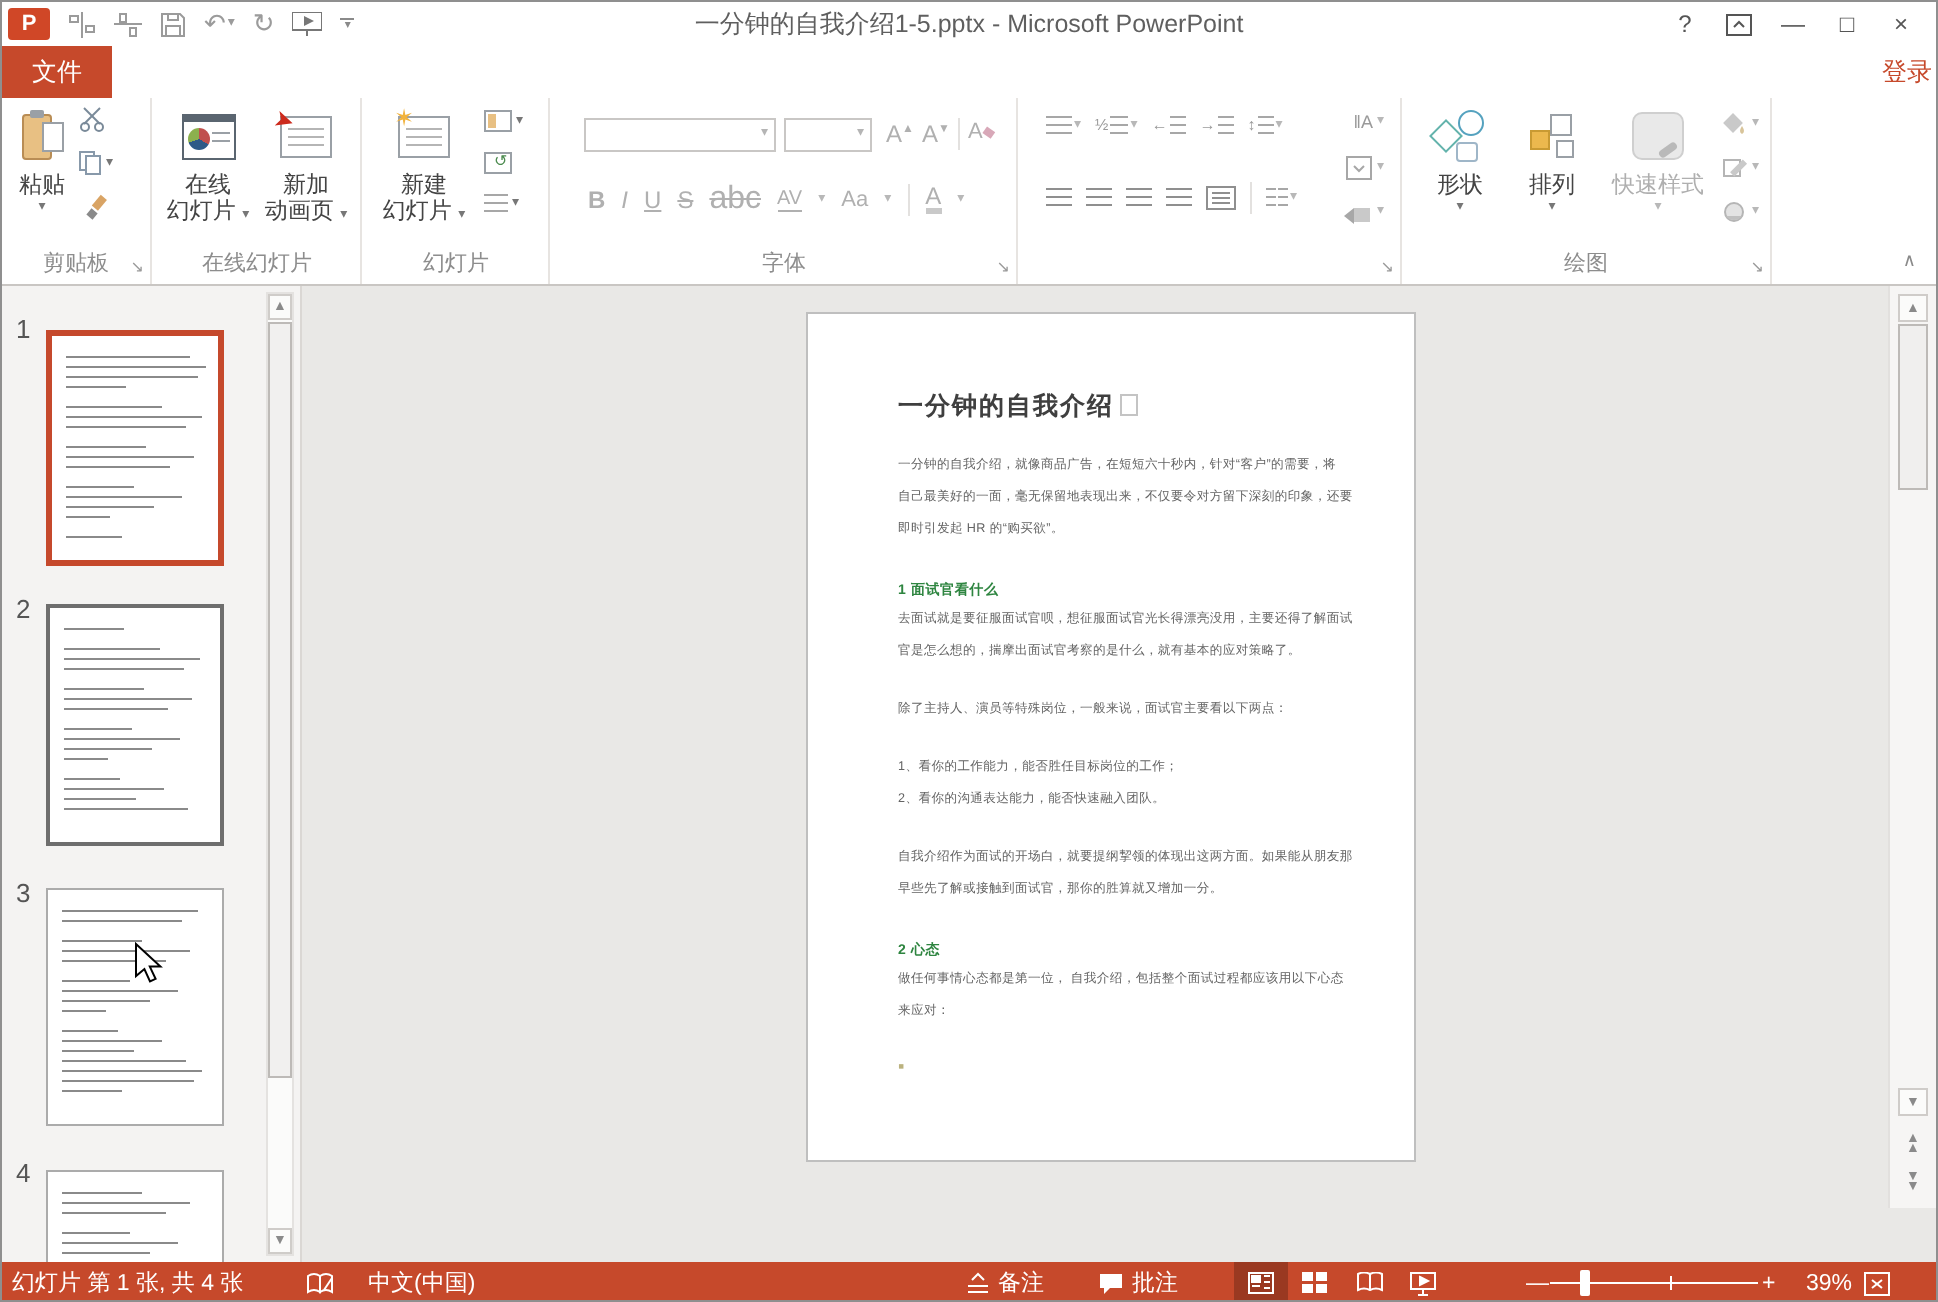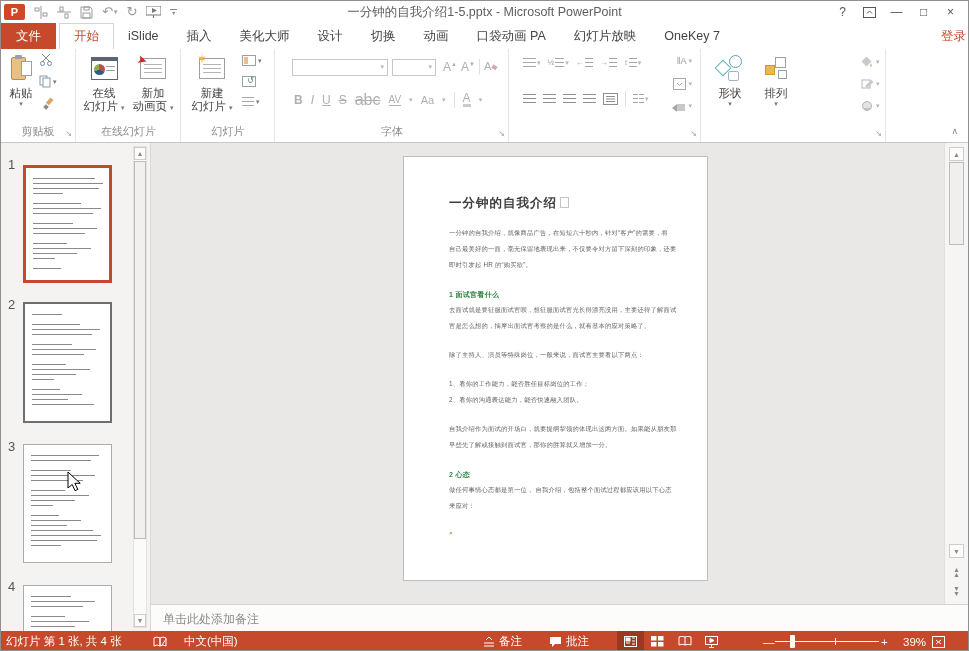--- a/index.html
+++ b/index.html
@@ -201,32 +201,20 @@
           </svg>
       </span>
       <span class="wbtn">—</span>
       <span class="wbtn">□</span>
       <span class="wbtn">×</span>
     </div>
   </div>
 
   <div class="tabbar">
     <div class="tab-file">文件</div>
-    <div id="tabs-items" style="display:flex;">
-        <div class="tab active">开始</div>
-        <div class="tab">iSlide</div>
-        <div class="tab">插入</div>
-        <div class="tab">美化大师</div>
-        <div class="tab">设计</div>
-        <div class="tab">切换</div>
-        <div class="tab">动画</div>
-        <div class="tab">口袋动画 PA</div>
-        <div class="tab">幻灯片放映</div>
-        <div class="tab">OneKey 7</div>
-      </div>
   </div>
   <div class="signin">登录</div>
 
   <div class="ribbon">
 
     <div class="rgroup" style="left:0;width:75px">
       <div class="bigbtn" style="left:2px;width:36px">
         <span class="icn">
             <span class="ic-clip">
               <span class="board"></span>
@@ -451,20 +439,27 @@
         <span class="icn">
             <span class="ic-arr">
               <span class="b"></span>
               <span class="a"></span>
               <span class="e"></span>
             </span>
           </span>
         <span>排列</span>
           <span class="dd">▾</span>
       </div>
+      <div class="bigbtn dis" style="left:98px;width:60px">
+        <span class="icn">
+            <span class="ic-qs"></span>
+          </span>
+        <span>快速样式</span>
+          <span class="dd">▾</span>
+      </div>
       <div class="mini" style="left:160px;top:7px">
         <svg width="13" height="12" viewBox="0 0 13 12">
             <g>
               <rect x="2" y="2" width="7" height="7" fill="#C9C9C9" transform="rotate(45 5.5 5.5)"></rect>
               <path d="M10,7 q2,3 0,4 q-2,-1 0,-4" fill="#D8C49A"></path>
             </g>
           </svg>
         <span class="dd" style="color:#b8b8b8">▾</span>
       </div>
       <div class="mini" style="left:160px;top:29px">
@@ -478,20 +473,21 @@
       </div>
       <div class="mini" style="left:160px;top:51px">
         <svg width="13" height="12" viewBox="0 0 13 12">
             <g>
               <circle cx="6" cy="6" r="4.5" fill="#E3E3E3" stroke="#B5B5B5"></circle>
               <path d="M2,8 a5,5 0 0 0 8,0 z" fill="#C0C0C0"></path>
             </g>
           </svg>
         <span class="dd" style="color:#b8b8b8">▾</span>
       </div>
+      <div class="glabel">绘图</div>
       <span class="dlg">↘</span>
     </div>
 
 
     <span style="position:absolute;right:10px;bottom:6px;color:#8a8a8a;font-size:9px">∧</span>
   </div>
 
   <div class="content">
 
     <div class="thumbpanel">
@@ -630,23 +626,20 @@
       <div class="vsbtn dbl" style="top:422px">
           <span style="line-height:5px">▲</span>
           <span style="line-height:5px">▲</span>
         </div>
       <div class="vsbtn dbl" style="top:441px">
           <span style="line-height:5px">▼</span>
           <span style="line-height:5px">▼</span>
         </div>
     </div>
 
-    <div class="notespane">
-      <span>单击此处添加备注</span>
-    </div>
   </div>
 
   <div class="statusbar">
     <div class="sb" style="left:5px">幻灯片 第 1 张, 共 4 张</div>
     <div class="sb" style="left:152px">
       <svg width="14" height="12" viewBox="0 0 14 12">
           <g stroke="#fff" fill="none">
             <path d="M1,2 q3,-2 6,0 v8 q-3,-2 -6,0 z"></path>
             <path d="M13,2 q-3,-2 -6,0 v8 q3,-2 6,0 z"></path>
             <line x1="9" y1="9" x2="13" y2="3"></line>

